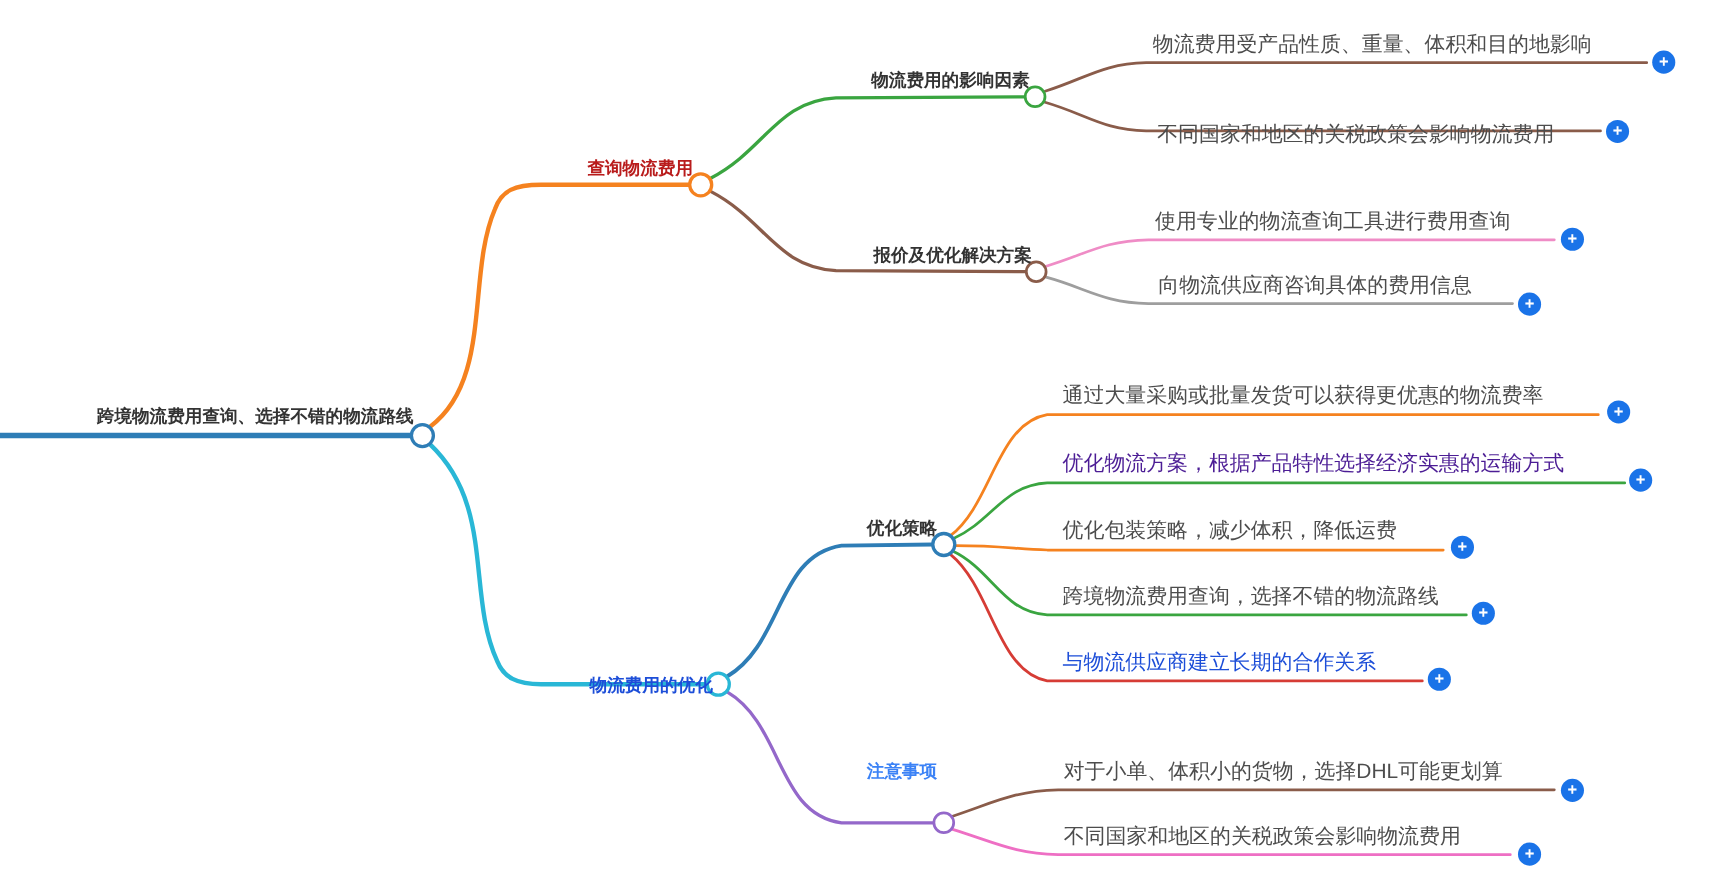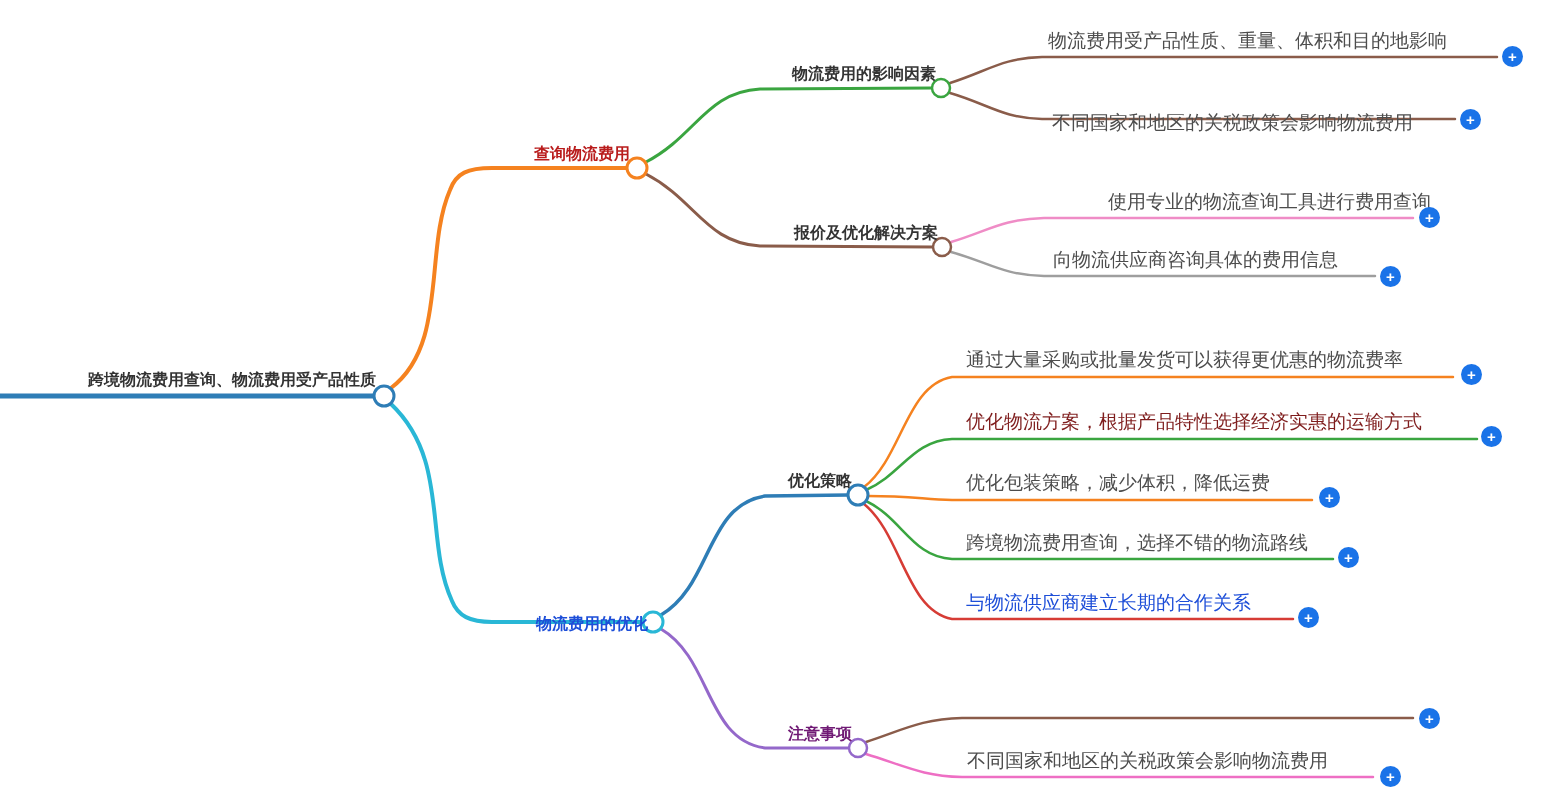--- a/index.html
+++ b/index.html
@@ -73,37 +73,38 @@
 
     <circle cx="384" cy="396" r="10" fill="#ffffff" stroke-width="3" stroke="#2e7db6"></circle>
     <circle cx="637" cy="168" r="10" fill="#ffffff" stroke-width="3" stroke="#f5821f"></circle>
     <circle cx="941" cy="88" r="9" fill="#ffffff" stroke-width="2.5" stroke="#3aa540"></circle>
     <circle cx="942" cy="247" r="9" fill="#ffffff" stroke-width="2.5" stroke="#8a5c4a"></circle>
     <circle cx="653" cy="622" r="10" fill="#ffffff" stroke-width="3" stroke="#29b7d6"></circle>
     <circle cx="858" cy="495" r="10" fill="#ffffff" stroke-width="3" stroke="#2e7db6"></circle>
     <circle cx="858" cy="748" r="9" fill="#ffffff" stroke-width="2.5" stroke="#9468ca"></circle>
   </svg>
 
-  <div class="node-label" style="right: 1185px; top: 368px; color: rgb(51, 51, 51);">跨境物流费用查询、物流费用受产品性质</div>
+  <div class="node-label" style="right: 1185px; top: 368px; color: rgb(51, 51, 51);">跨境物流费用查询、选择不错的物流路线</div>
   <div class="node-label" style="right: 931px; top: 142px; color: #b91c1c;">查询物流费用</div>
   <div class="node-label" style="right: 625px; top: 62px; color: rgb(51, 51, 51);">物流费用的影响因素</div>
   <div class="node-label" style="right: 623px; top: 221px; color: rgb(51, 51, 51);">报价及优化解决方案</div>
   <div class="node-label" style="right: 913px; top: 596px; color: #1d4ed8; margin-top: 16px;">物流费用的优化</div>
   <div class="node-label" style="right: 709px; top: 469px; color: rgb(51, 51, 51);">优化策略</div>
-  <div class="node-label" style="right: 709px; top: 722px; color: #701a75; margin-left: 31px;">注意事项</div>
+  <div class="node-label" style="right: 709px; top: 690px; color: #3b82f6; margin-left: 31px;">注意事项</div>
 
   <div class="leaf-label" style="left: 1048px; top: 30px; color: rgb(77, 77, 77);">物流费用受产品性质、重量、体积和目的地影响</div>
   <div class="leaf-label" style="left: 1052px; top: 92px; color: rgb(77, 77, 77); margin-top: 20px;">不同国家和地区的关税政策会影响物流费用</div>
-  <div class="leaf-label" style="left: 1108px; top: 191px; color: rgb(77, 77, 77);">使用专业的物流查询工具进行费用查询</div>
+  <div class="leaf-label" style="left: 1050px; top: 191px; color: rgb(77, 77, 77);">使用专业的物流查询工具进行费用查询</div>
   <div class="leaf-label" style="left: 1053px; top: 249px; color: rgb(77, 77, 77);">向物流供应商咨询具体的费用信息</div>
   <div class="leaf-label" style="left: 966px; top: 349px; color: rgb(77, 77, 77);">通过大量采购或批量发货可以获得更优惠的物流费率</div>
-  <div class="leaf-label" style="left: 966px; top: 411px; color: #7f1d1d; text-align: center;">优化物流方案，根据产品特性选择经济实惠的运输方式</div>
+  <div class="leaf-label" style="left: 966px; top: 411px; color: #4c1d95; text-align: center;">优化物流方案，根据产品特性选择经济实惠的运输方式</div>
   <div class="leaf-label" style="left: 966px; top: 472px; color: rgb(77, 77, 77);">优化包装策略，减少体积，降低运费</div>
   <div class="leaf-label" style="left: 966px; top: 532px; color: rgb(77, 77, 77);">跨境物流费用查询，选择不错的物流路线</div>
   <div class="leaf-label" style="left: 966px; top: 592px; color: #1d4ed8;">与物流供应商建立长期的合作关系</div>
+  <div class="leaf-label" style="left: 967px; top: 691px; color: rgb(77, 77, 77);">对于小单、体积小的货物，选择DHL可能更划算</div>
   <div class="leaf-label" style="left: 967px; top: 750px; color: rgb(77, 77, 77);">不同国家和地区的关税政策会影响物流费用</div>
 
   <div class="plus-btn" style="left: 1502px; top: 46px; background-color: rgb(26, 115, 232);">
       <span>+</span>
     </div>
   <div class="plus-btn" style="left: 1460px; top: 109px; background-color: rgb(26, 115, 232);">
       <span>+</span>
     </div>
   <div class="plus-btn" style="left: 1419px; top: 207px; background-color: rgb(26, 115, 232);">
       <span>+</span>

